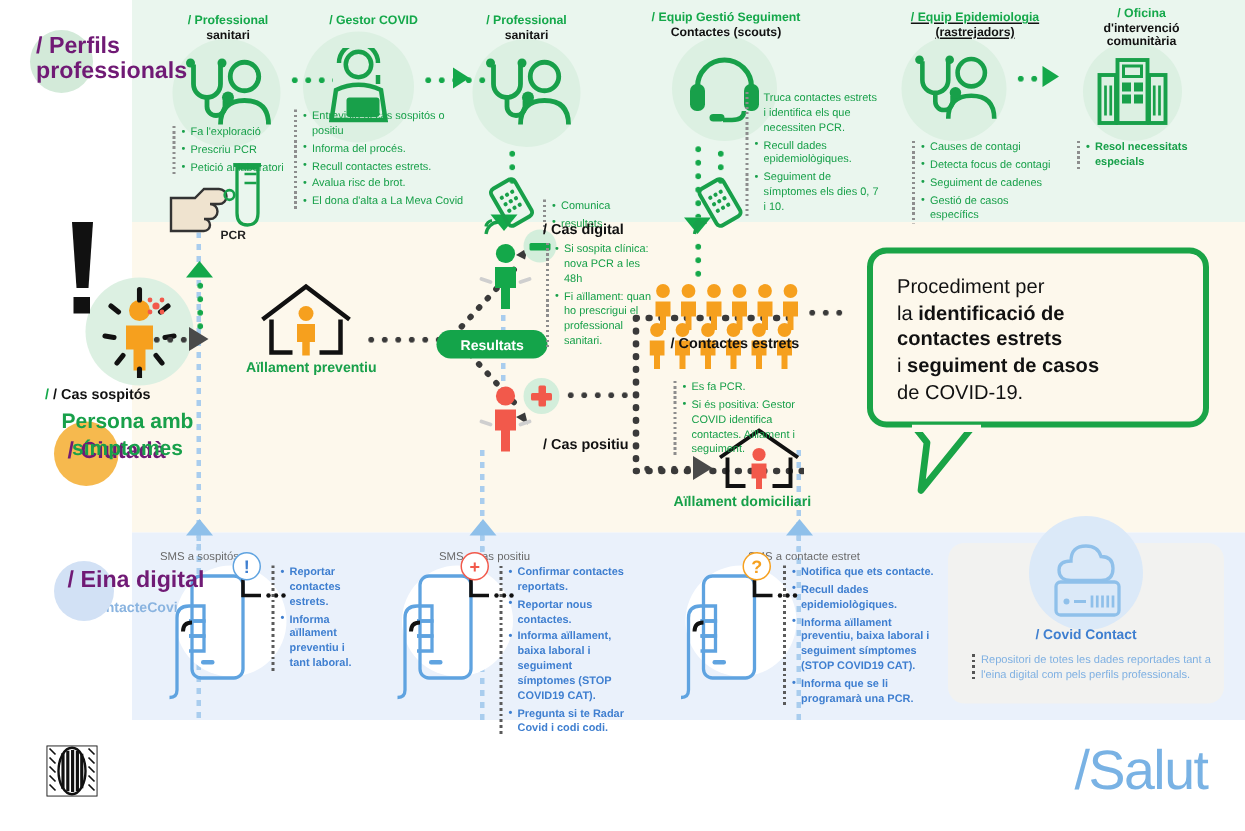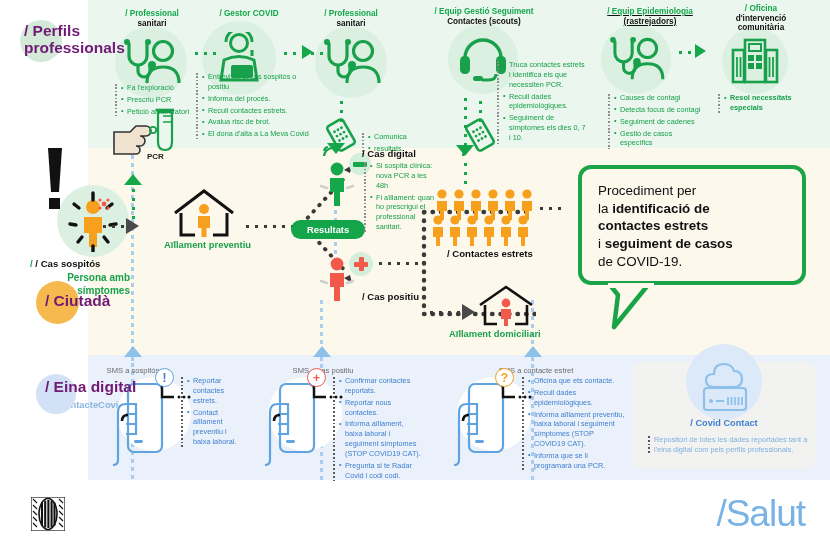--- a/index.html
+++ b/index.html
@@ -46,21 +46,21 @@
   .bullets { position: absolute; font-size: 7.3px; line-height: 1.35; color: #18a04a;
              padding-left: 6px; z-index: 7; }
   .bullets::before {
     content:""; position:absolute; left:0; top:1px; bottom:1px; width:1.6px;
     background: repeating-linear-gradient(to bottom,#8d8d8d 0 1.6px,transparent 1.6px 3.4px);
   }
   .bullets li { list-style: none; position: relative; padding-left: 6px; margin-bottom: 2px; }
   .bullets li::before { content:"•"; position: absolute; left: 0; top: -0.5px; }
 
   
-  .bullets.blue { color: #3f7fd0; }
+  .bullets.blue { color: #3f7fd0; font-weight: bold; }
   .bullets.greybar::before { background: repeating-linear-gradient(to bottom,#5b5b5b 0 1.8px,transparent 1.8px 3.8px); }
 
   
   .dots-h { position: absolute; height: 5px; z-index: 4;
     background-image: radial-gradient(circle, #14a84a 1.8px, transparent 2px);
     background-size: 9px 5px; background-repeat: repeat-x; }
   .dots-h.dark { background-image: radial-gradient(circle, #3a3a3a 1.8px, transparent 2px); }
   .dots-v { position: absolute; width: 5px; z-index: 4;
     background-image: radial-gradient(circle, #14a84a 1.8px, transparent 2px);
     background-size: 5px 9px; background-repeat: repeat-y; }
@@ -75,21 +75,21 @@
   .arrow-u.blue { border-bottom-color: #8fc0ea; }
 
   
   .chan { position: absolute; width: 3px; z-index: 2;
     background: repeating-linear-gradient(to bottom,#a9cdee 0 4px,transparent 4px 8px); }
 
   
   .flow-label { position: absolute; font-size: 9.4px; font-weight: bold; color: #18a04a; z-index: 7; }
   .node-title { position: absolute; font-size: 9.6px; font-weight: bold; color: #111; z-index: 7; }
   .node-title .sl { color: #14a84a; }
-  .node-sub { position: absolute; font-size: 10px; font-weight: bold; color: #18a04a; z-index: 7; text-align:right; line-height:1.25;}
+  .node-sub { position: absolute; font-size: 14px; font-weight: bold; color: #18a04a; z-index: 7; text-align:center; line-height:1.25;}
 
   
   #results-pill { position: absolute; background: #14a44a; color: #fff; border-radius: 11px;
     font-size: 9.4px; font-weight: bold; padding: 4px 16px; z-index: 7; }
 
   
   #bubble { position: absolute; left: 578px; top: 165px; width: 228px; height: 120px;
             border: 4.5px solid #1aa447; border-radius: 13px; background: #fdf8ec; z-index: 8; }
   #bubble-text { position: absolute; left: 16px; top: 13px; right: 12px;
                  font-size: 13.4px; line-height: 1.32; color: #111; }
@@ -479,21 +479,25 @@
           <circle cx="9" cy="6" r="4.6"></circle>
           <path d="M4 13 h10 v10 h-3 v9 h-4 v-9 h-3 z"></path>
         </g>
       <g transform="translate(81,26)">
           <circle cx="9" cy="6" r="4.6"></circle>
           <path d="M4 13 h10 v10 h-3 v9 h-4 v-9 h-3 z"></path>
         </g>
     </g>
   </svg>
 
-  <div class="node-title" style="left:447px; top:248px;">/ Contactes estrets</div>
+  <div class="node-title" style="left:447px; top:224px;">/ Contactes estrets</div>
+  <ul class="bullets" style="left:449px; top:253px; width:92px;">
+    <li>Es fa PCR.</li>
+    <li>Si és positiva: Gestor COVID identifica contactes. Aïllament i seguiment.</li>
+  </ul>
 
   <div class="dots-h dark" style="left:427px; top:310px; width:36px;"></div>
   <div class="arrow-r dark" style="left:462px; top:304px; border-left-width:13px; border-top-width:8px; border-bottom-width:8px;"></div>
 
   <svg style="position:absolute; left:477px; top:285px; z-index:6;" width="58" height="42" viewBox="0 0 58 42">
     <path d="M3 20 L29 2 L55 20" fill="none" stroke="#111" stroke-width="2.6"></path>
     <path d="M8 20 v19 h12" fill="none" stroke="#111" stroke-width="2.6"></path>
     <path d="M50 20 v19 h-12" fill="none" stroke="#111" stroke-width="2.6"></path>
     <circle cx="29" cy="18" r="4.4" fill="#f2594b"></circle>
     <path d="M24 24 h10 v10 h-3 v7 h-4 v-7 h-3 z" fill="#f2594b"></path>
@@ -539,21 +543,21 @@
   <svg style="position:absolute; left:158px; top:381px; z-index:6;" width="34" height="22" viewBox="0 0 34 22">
     <path d="M4 2 v14 h12" fill="none" stroke="#111" stroke-width="2.4"></path>
     <g fill="#111">
         <circle cx="21" cy="16" r="1.5"></circle>
         <circle cx="26" cy="16" r="1.5"></circle>
         <circle cx="31" cy="16" r="1.5"></circle>
       </g>
   </svg>
   <ul class="bullets blue greybar" style="left:181px; top:376px; width:64px;">
     <li>Reportar contactes estrets.</li>
-    <li>Contact aïllament preventiu i baixa laboral.</li>
+    <li>Informa aïllament preventiu i tant laboral.</li>
   </ul>
 
   <div class="arrow-u blue" style="left:313px; top:346px;"></div>
   <div class="chan" style="left:320px; top:357px; height:10px;"></div>
   <div class="sms-label" style="left:283px; top:366px; width:80px;">SMS a cas positiu</div>
   <div class="phone-halo" style="left:268px; top:377px;"></div>
   <svg style="position:absolute; left:262px; top:382px; z-index:5;" width="56" height="85" viewBox="0 0 56 85">
     <rect x="18" y="2" width="34" height="68" rx="6" fill="none" stroke="#5fa3e0" stroke-width="2.2"></rect>
     <path d="M8 30 q0-8 8-8 h10 v10 h-10" fill="none" stroke="#5fa3e0" stroke-width="2.2"></path>
     <path d="M16 32 h10 v10 h-10" fill="none" stroke="#5fa3e0" stroke-width="2.2"></path>
@@ -594,21 +598,21 @@
   <div class="badge" style="left:495px; top:368px; border-color:#f6a01e; color:#f6a01e;">?</div>
   <svg style="position:absolute; left:499px; top:381px; z-index:6;" width="34" height="22" viewBox="0 0 34 22">
     <path d="M4 2 v14 h12" fill="none" stroke="#111" stroke-width="2.4"></path>
     <g fill="#111">
         <circle cx="21" cy="16" r="1.5"></circle>
         <circle cx="26" cy="16" r="1.5"></circle>
         <circle cx="31" cy="16" r="1.5"></circle>
       </g>
   </svg>
   <ul class="bullets blue greybar" style="left:522px; top:376px; width:104px;">
-    <li>Oficina que ets contacte.</li>
+    <li>Notifica que ets contacte.</li>
     <li>Recull dades epidemiològiques.</li>
     <li>Informa aïllament preventiu, baixa laboral i seguiment símptomes (STOP COVID19 CAT).</li>
     <li>Informa que se li programarà una PCR.</li>
   </ul>
 
   <div id="cc-card">
     <div id="cc-circle"></div>
     <svg style="position:absolute; left:66px; top:-4px; z-index:3;" width="54" height="58" viewBox="0 0 54 58">
       <path d="M16 16 q0-10 10-10 q8 0 10 7 q8 0 8 8 q0 8 -8 8 h-20 q-8 0 -8 -7 q0 -6 8 -6 z" fill="#dbe9f8" stroke="#8fc0ea" stroke-width="2.2"></path>
       <rect x="6" y="30" width="42" height="22" rx="3" fill="#dbe9f8" stroke="#8fc0ea" stroke-width="2.2"></rect>

